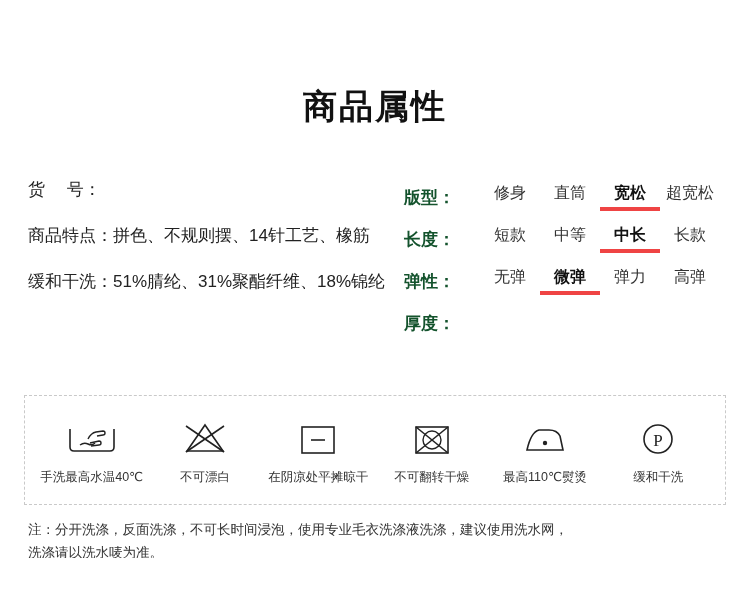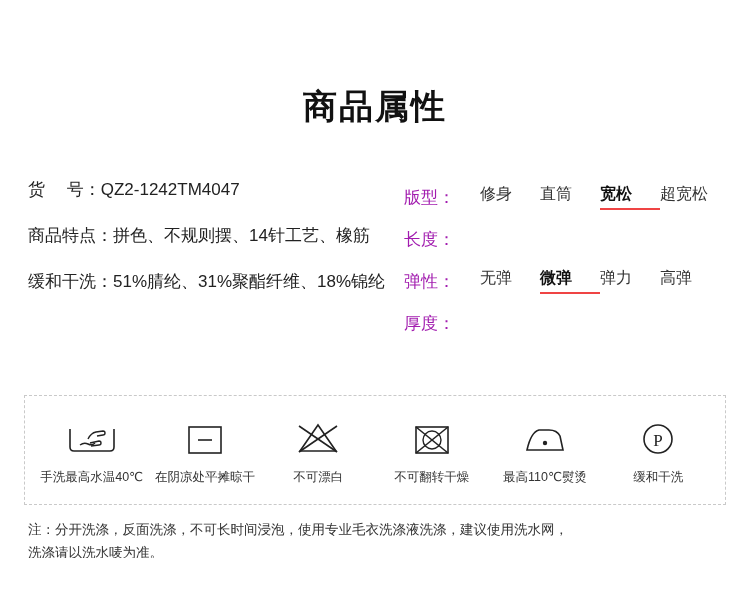--- a/index.html
+++ b/index.html
@@ -59,41 +59,42 @@
     top: 176px; left: 404px;
     width: 320px;
   }
   .attr-row {
     display: flex;
     align-items: center;
     height: 42px;
   }
   .attr-name {
     font-size: 17px;
-    color: #a21caf;
+    color: #14532d;
     flex: 0 0 76px;
     white-space: pre;
+    font-weight: bold;
   }
   .attr-options {
     display: flex;
     flex: 1 1 auto;
     justify-content: flex-start;
   }
   .attr-opt {
     font-size: 16px;
     color: #333333;
     width: 60px;
-    text-align: left;
+    text-align: center;
     padding-bottom: 3px;
     border-bottom: 2px solid transparent;
   }
   .attr-opt.sel {
     color: #111111;
     font-weight: bold;
-    border-bottom: 2px solid #ef4444;
+    border-bottom: 4px solid #ef4444;
   }
 
   
   .care-panel {
     position: absolute;
     left: 24px; top: 395px;
     width: 702px; height: 110px;
     border: 1px dashed #c9c9c9;
   }
   .care-items {
@@ -136,21 +137,20 @@
 </head>
 <body>
 
 <div id="page">
 
   <div class="page-title">商品属性</div>
 
   <div class="specs-left">
     <div class="spec-row">
       <span class="spec-label">货　 号：</span>
-      <span class="spec-value">QZ2-1242TM4047</span>
     </div>
     <div class="spec-row">
       <span class="spec-label">商品特点：</span>
       <span class="spec-value">拼色、不规则摆、14针工艺、橡筋</span>
     </div>
     <div class="spec-row">
       <span class="spec-label">缓和干洗：</span>
       <span class="spec-value">51%腈纶、31%聚酯纤维、18%锦纶</span>
     </div>
   </div>
@@ -162,20 +162,26 @@
       <span class="attr-options">
         <span class="attr-opt">修身</span>
         <span class="attr-opt">直筒</span>
         <span class="attr-opt sel">宽松</span>
         <span class="attr-opt">超宽松</span>
       </span>
     </div>
 
     <div class="attr-row">
       <span class="attr-name">长度：</span>
+      <span class="attr-options">
+        <span class="attr-opt">短款</span>
+        <span class="attr-opt">中等</span>
+        <span class="attr-opt sel">中长</span>
+        <span class="attr-opt">长款</span>
+      </span>
     </div>
 
     <div class="attr-row">
       <span class="attr-name">弹性：</span>
       <span class="attr-options">
         <span class="attr-opt">无弹</span>
         <span class="attr-opt sel">微弹</span>
         <span class="attr-opt">弹力</span>
         <span class="attr-opt">高弹</span>
       </span>
@@ -198,36 +204,36 @@
             <path d="M22 20 q3 -6 8 -7 l7 -1 q2 0 2 2 q0 2 -2 2 l-6 1" fill="none" stroke="#222" stroke-width="1.4"></path>
             <path d="M24 24 l9 -2 q2 0 2 2 q0 2 -2 2 l-8 1" fill="none" stroke="#222" stroke-width="1.4"></path>
           </svg>
         </div>
         <div class="care-text">手洗最高水温40℃</div>
       </div>
 
       <div class="care-item">
         <div class="care-icon">
           <svg width="52" height="40" viewBox="0 0 52 40">
-            <rect x="10" y="8" width="32" height="26" fill="none" stroke="#222" stroke-width="1.6"></rect>
-            <line x1="19" y1="21" x2="33" y2="21" stroke="#222" stroke-width="1.6"></line>
-          </svg>
-        </div>
-        <div class="care-text">在阴凉处平摊晾干</div>
-      </div>
-
-      <div class="care-item">
-        <div class="care-icon">
-          <svg width="52" height="40" viewBox="0 0 52 40">
             <path d="M26 6 L44 32 L8 32 Z" fill="none" stroke="#222" stroke-width="1.6"></path>
             <line x1="7" y1="7" x2="45" y2="33" stroke="#222" stroke-width="1.6"></line>
             <line x1="45" y1="7" x2="7" y2="33" stroke="#222" stroke-width="1.6"></line>
           </svg>
         </div>
         <div class="care-text">不可漂白</div>
+      </div>
+
+      <div class="care-item">
+        <div class="care-icon">
+          <svg width="52" height="40" viewBox="0 0 52 40">
+            <rect x="10" y="8" width="32" height="26" fill="none" stroke="#222" stroke-width="1.6"></rect>
+            <line x1="19" y1="21" x2="33" y2="21" stroke="#222" stroke-width="1.6"></line>
+          </svg>
+        </div>
+        <div class="care-text">在阴凉处平摊晾干</div>
       </div>
 
       <div class="care-item">
         <div class="care-icon">
           <svg width="52" height="40" viewBox="0 0 52 40">
             <rect x="10" y="8" width="32" height="26" fill="none" stroke="#222" stroke-width="1.6"></rect>
             <circle cx="26" cy="21" r="9" fill="none" stroke="#222" stroke-width="1.4"></circle>
             <line x1="10" y1="8" x2="42" y2="34" stroke="#222" stroke-width="1.6"></line>
             <line x1="42" y1="8" x2="10" y2="34" stroke="#222" stroke-width="1.6"></line>
           </svg>

